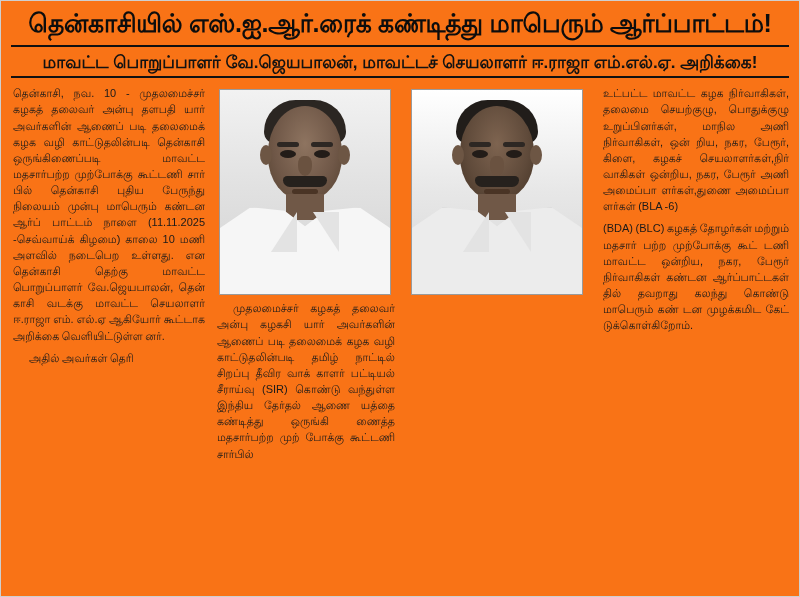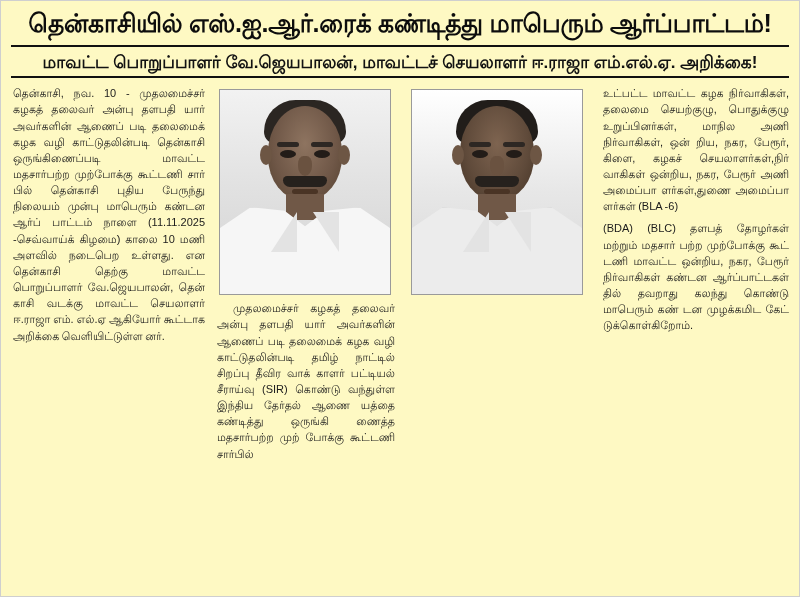--- a/index.html
+++ b/index.html
@@ -10,21 +10,21 @@
   body {
     width: 800px;
     height: 597px;
     overflow: hidden;
     font-family: "Liberation Sans", sans-serif;
   }
   .page {
     position: relative;
     width: 800px;
     height: 597px;
-    background: #fef9c3;
+    background: #f97316;
     box-sizing: border-box;
     padding: 6px 10px 0 10px;
     border: 1px solid #cfcfcf;
   }
   
   .headline-wrap {
     text-align: center;
     padding: 2px 0 0 0;
   }
   .headline {
@@ -241,20 +241,21 @@
   <hr class="rule">
 
   <div class="subhead">மாவட்ட பொறுப்பாளர் வே.ஜெயபாலன், மாவட்டச் செயலாளர் ஈ.ராஜா எம்.எல்.ஏ. அறிக்கை!</div>
 
   <hr class="rule2">
 
   <div class="body-area">
 
     <div class="col col1">
       <p>தென்காசி, நவ. 10 - முதலமைச்சர் கழகத் தலைவர் அன்பு தளபதி யார் அவர்களின் ஆணைப் படி தலைமைக் கழக வழி காட்டுதலின்படி தென்காசி ஒருங்கிணைப்படி மாவட்ட மதசார்பற்ற முற்போக்கு கூட்டணி சார் பில் தென்காசி புதிய பேருந்து நிலையம் முன்பு மாபெரும் கண்டன ஆர்ப் பாட்டம் நாளை (11.11.2025 -செவ்வாய்க் கிழமை) காலை 10 மணி அளவில் நடைபெற உள்ளது. என தென்காசி தெற்கு மாவட்ட பொறுப்பாளர் வே.ஜெயபாலன், தென் காசி வடக்கு மாவட்ட செயலாளர் ஈ.ராஜா எம். எல்.ஏ ஆகியோர் கூட்டாக அறிக்கை வெளியிட்டுள்ள னர்.</p>
+      <p class="indent">அதில் அவர்கள் தெரி</p>
     </div>
 
     <div class="photo p1">
       <div class="portrait">
         <div class="hair"></div>
         <div class="head"></div>
         <div class="ear-l"></div>
         <div class="ear-r"></div>
         <div class="brow-l"></div>
         <div class="brow-r"></div>
@@ -286,26 +287,26 @@
         <div class="mouth"></div>
         <div class="neck"></div>
         <div class="shirt"></div>
         <div class="collar-l"></div>
         <div class="collar-r"></div>
       </div>
     </div>
 
     <div class="col col2">
       <div class="spacer-photo"></div>
-      <p class="indent">முதலமைச்சர் கழகத் தலைவர் அன்பு தளபதி யார் அவர்களின் ஆணைப் படி தலைமைக் கழக வழி காட்டுதலின்படி தமிழ் நாட்டில் சிறப்பு தீவிர வாக் காளர் பட்டியல் சீராய்வு (SIR) கொண்டு வந்துள்ள இந்திய தேர்தல் ஆணை யத்தை கண்டித்து ஒருங்கி ணைத்த மதசார்பற்ற முற் போக்கு கூட்டணி சார்பில்</p>
+      <p class="indent">முதலமைச்சர் கழகத் தலைவர் அன்பு கழகசி யார் அவர்களின் ஆணைப் படி தலைமைக் கழக வழி காட்டுதலின்படி தமிழ் நாட்டில் சிறப்பு தீவிர வாக் காளர் பட்டியல் சீராய்வு (SIR) கொண்டு வந்துள்ள இந்திய தேர்தல் ஆணை யத்தை கண்டித்து ஒருங்கி ணைத்த மதசார்பற்ற முற் போக்கு கூட்டணி சார்பில்</p>
     </div>
 
     <div class="col col3">
       <div class="spacer-photo"></div>
     </div>
 
     <div class="col col4">
       <p>உட்பட்ட மாவட்ட கழக நிர்வாகிகள், தலைமை செயற்குழு, பொதுக்குழு உறுப்பினர்கள், மாநில அணி நிர்வாகிகள், ஒன் றிய, நகர, பேரூர், கிளை, கழகச் செயலாளர்கள்,நிர் வாகிகள் ஒன்றிய, நகர, பேரூர் அணி அமைப்பா ளர்கள்,துணை அமைப்பா ளர்கள் (BLA -6)</p>
-      <p>(BDA) (BLC) தளபத் தோழர்கள் மற்றும் மதசார் பற்ற முற்போக்கு கூட் டணி மாவட்ட ஒன்றிய, நகர, பேரூர் நிர்வாகிகள் கண்டன ஆர்ப்பாட்டகள் தில் தவறாது கலந்து கொண்டு மாபெரும் கண் டன முழக்கமிட கேட் டுக்கொள்கிறோம்.</p>
+      <p>(BDA) (BLC) கழகத் தோழர்கள் மற்றும் மதசார் பற்ற முற்போக்கு கூட் டணி மாவட்ட ஒன்றிய, நகர, பேரூர் நிர்வாகிகள் கண்டன ஆர்ப்பாட்டகள் தில் தவறாது கலந்து கொண்டு மாபெரும் கண் டன முழக்கமிட கேட் டுக்கொள்கிறோம்.</p>
     </div>
 
   </div>
 </div>
 
 </body></html>

